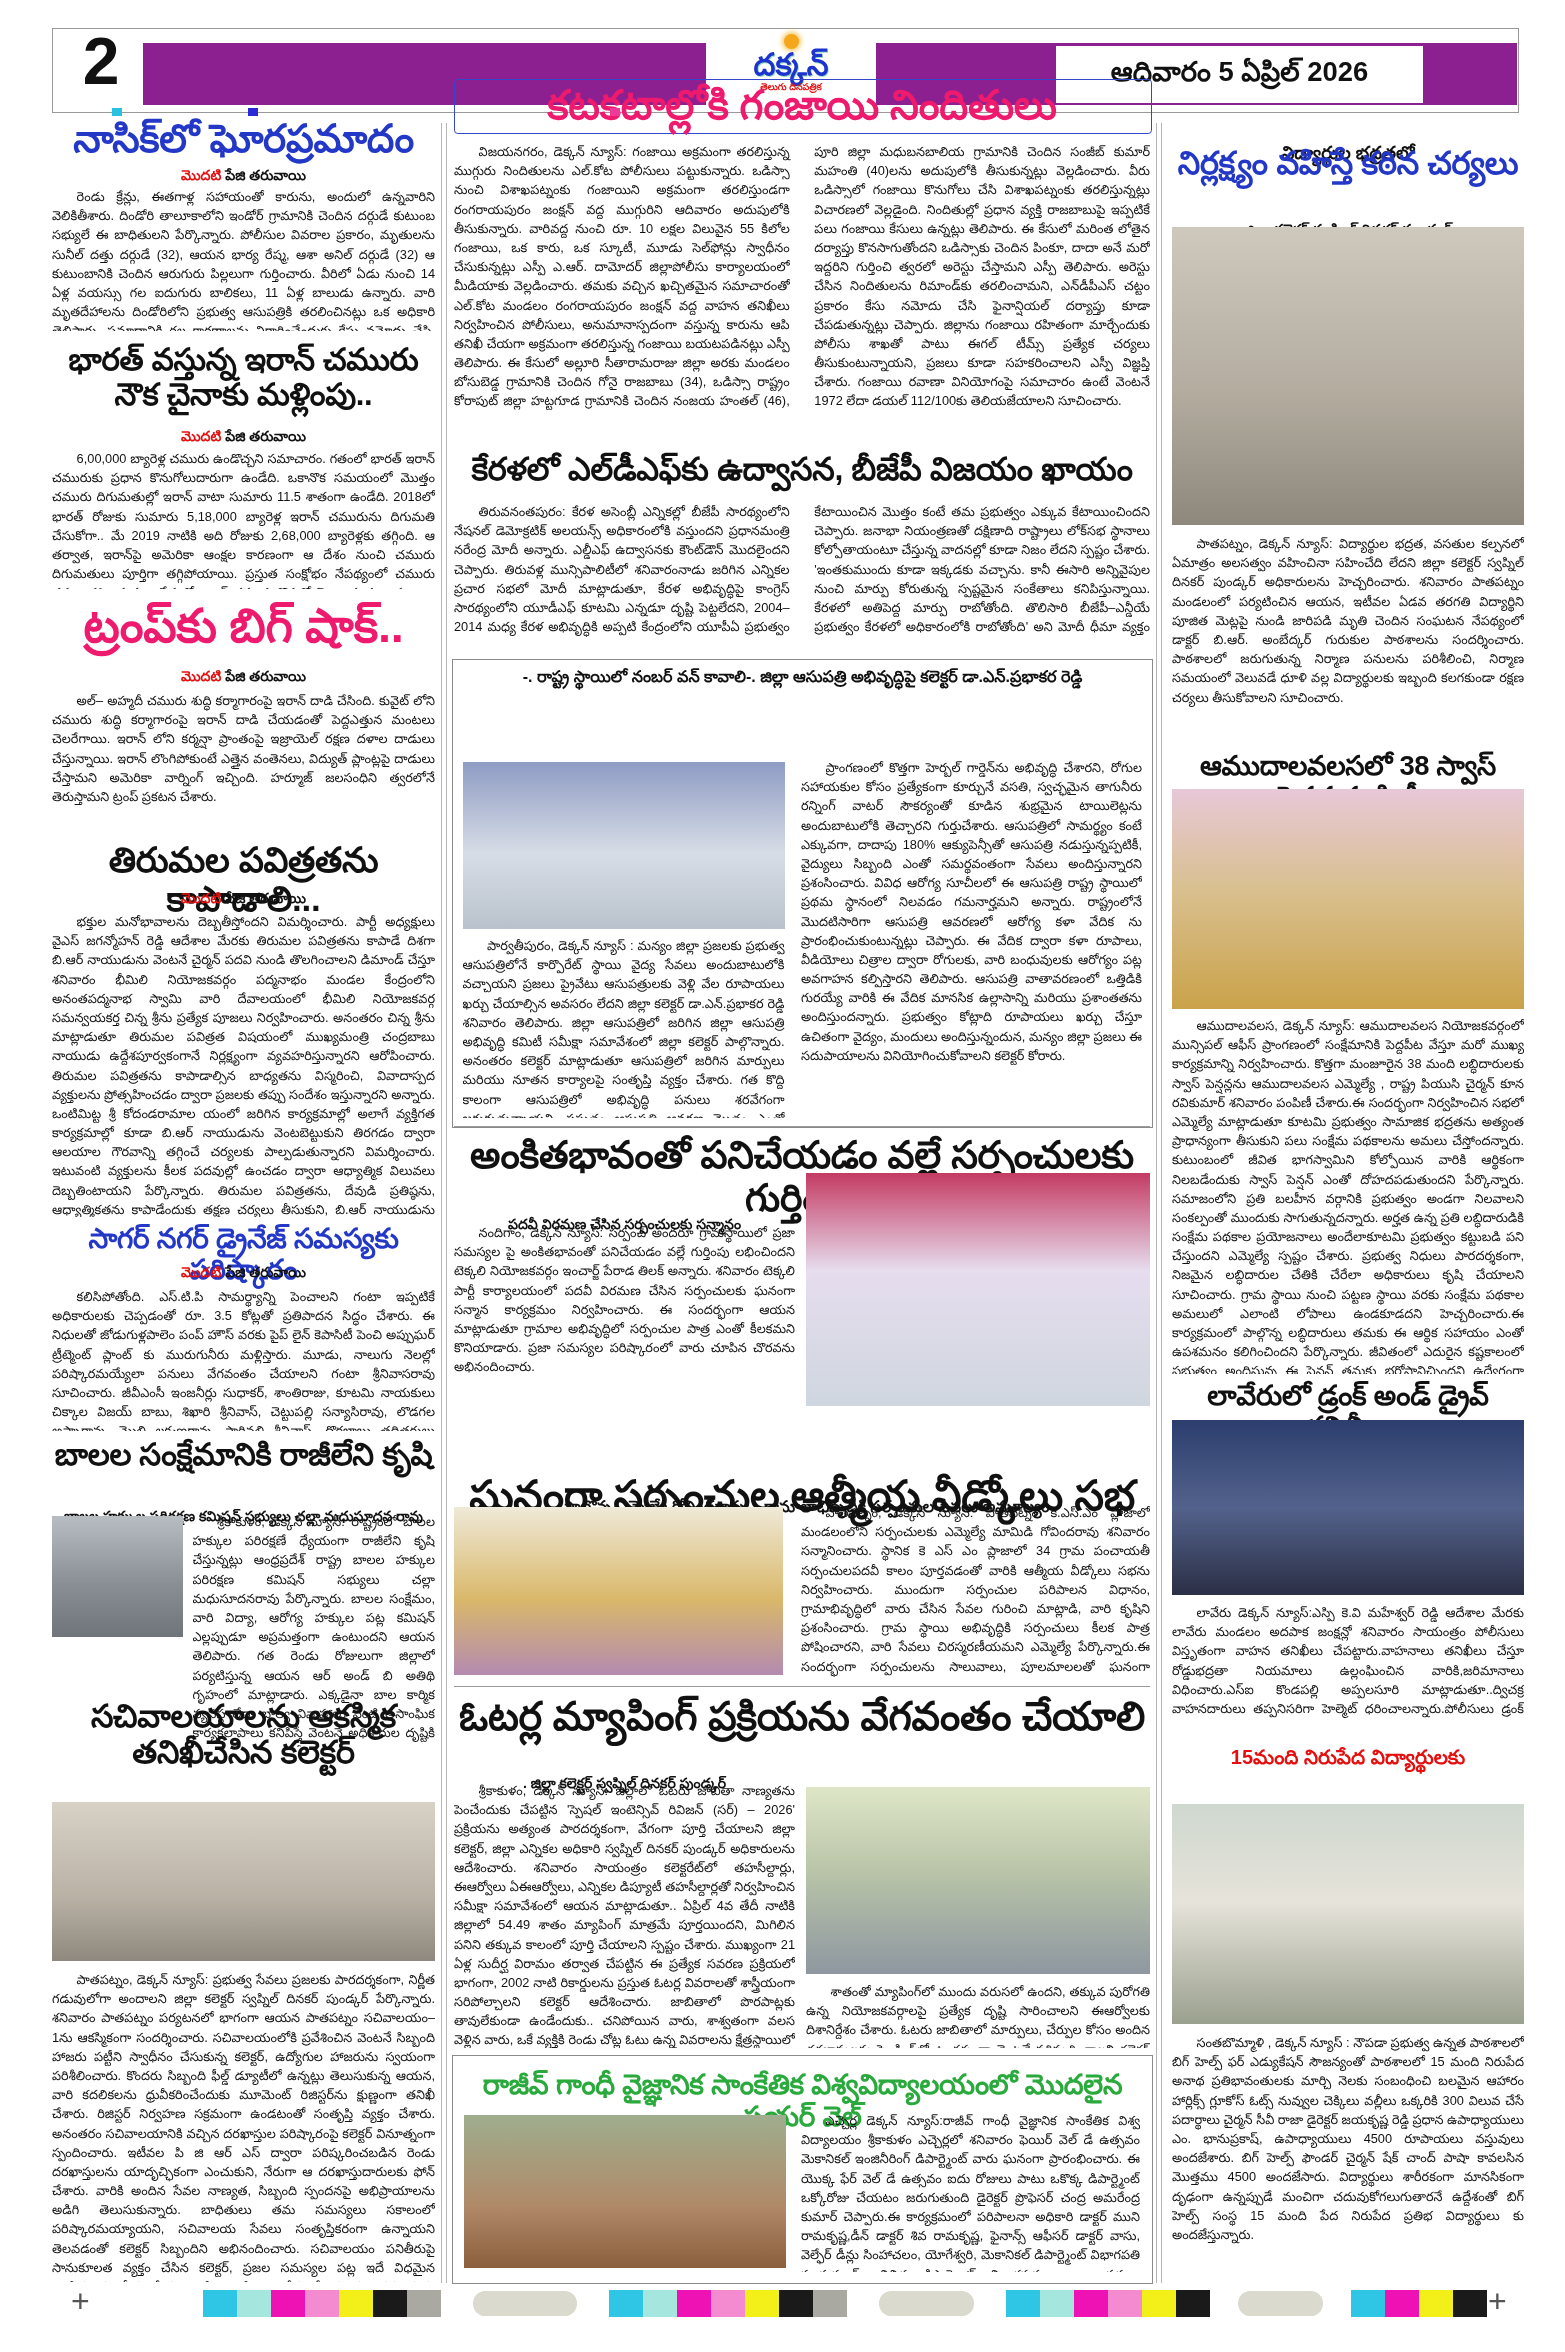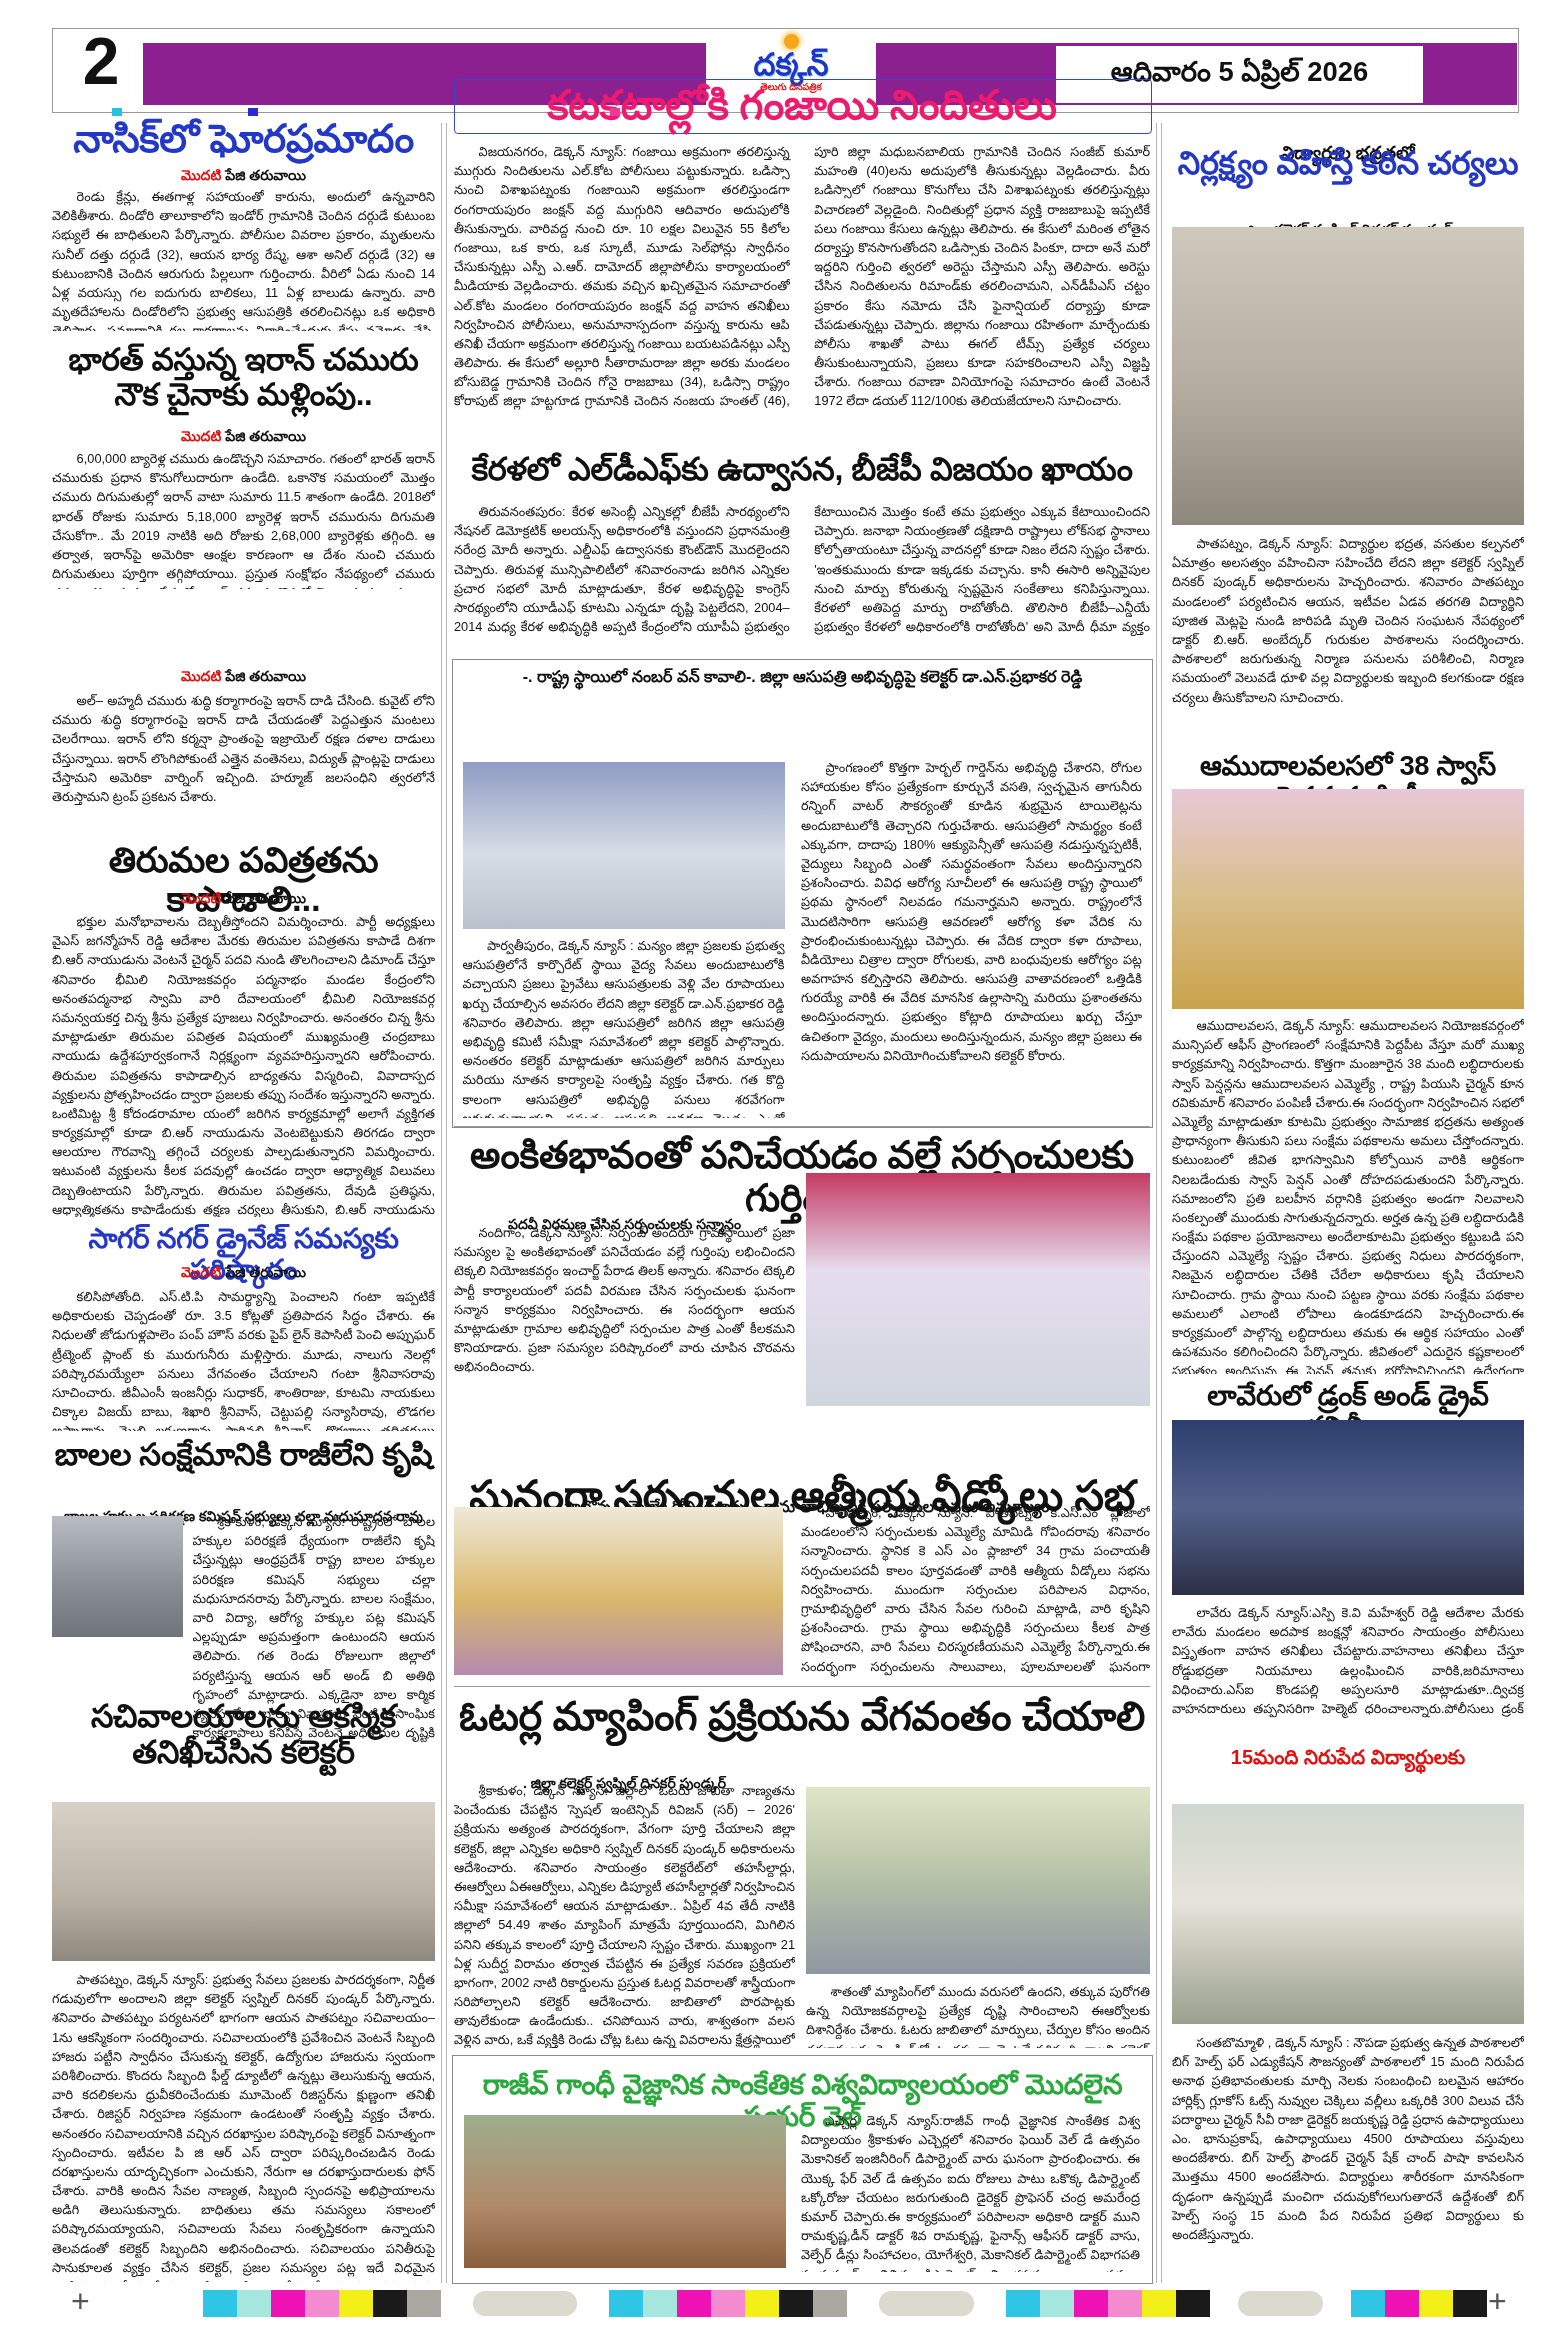--- a/index.html
+++ b/index.html
@@ -48,20 +48,21 @@
     <span class="red">మొదటి</span><span> పేజి తరువాయి</span>
   </div>
   <div class="abs body" style="left:52px;top:187px;width:383px;height:144px;">రెండు క్రేన్లు, ఈతగాళ్ల సహాయంతో కారును, అందులో ఉన్నవారిని వెలికితీశారు. దిండోరి తాలూకాలోని ఇండోర్ గ్రామానికి చెందిన దర్గుడే కుటుంబ సభ్యులే ఈ బాధితులని పేర్కొన్నారు. పోలీసుల వివరాల ప్రకారం, మృతులను సునీల్ దత్తు దర్గుడే (32), ఆయన భార్య రేష్మ, ఆశా అనిల్ దర్గుడే (32) ఆ కుటుంబానికి చెందిన ఆరుగురు పిల్లలుగా గుర్తించారు. వీరిలో ఏడు నుంచి 14 ఏళ్ల వయస్సు గల ఐదుగురు బాలికలు, 11 ఏళ్ల బాలుడు ఉన్నారు. వారి మృతదేహాలను దిండోరిలోని ప్రభుత్వ ఆసుపత్రికి తరలించినట్లు ఒక అధికారి తెలిపారు. ప్రమాదానికి గల కారణాలను నిర్ధారించేందుకు కేసు నమోదు చేసి, దర్యాప్తు కొనసాగిస్తున్నట్లు పోలీసులు తెలిపారు.</div>
 
   <div class="abs hl" style="left:52px;top:343px;width:383px;font-size:31px;">భారత్ వస్తున్న ఇరాన్ చమురు నౌక చైనాకు మళ్లింపు..</div>
   <div class="abs cont" style="left:52px;top:428px;width:383px;">
     <span class="red">మొదటి</span><span> పేజి తరువాయి</span>
   </div>
   <div class="abs body" style="left:52px;top:449px;width:383px;height:140px;">6,00,000 బ్యారెళ్ల చమురు ఉండొచ్చని సమాచారం. గతంలో భారత్ ఇరాన్ చమురుకు ప్రధాన కొనుగోలుదారుగా ఉండేది. ఒకానొక సమయంలో మొత్తం చమురు దిగుమతుల్లో ఇరాన్ వాటా సుమారు 11.5 శాతంగా ఉండేది. 2018లో భారత్ రోజుకు సుమారు 5,18,000 బ్యారెళ్ల ఇరాన్ చమురును దిగుమతి చేసుకోగా.. మే 2019 నాటికి అది రోజుకు 2,68,000 బ్యారెళ్లకు తగ్గింది. ఆ తర్వాత, ఇరాన్‌పై అమెరికా ఆంక్షల కారణంగా ఆ దేశం నుంచి చమురు దిగుమతులు పూర్తిగా తగ్గిపోయాయి. ప్రస్తుత సంక్షోభం నేపథ్యంలో చమురు ధరలు తగ్గిద్దామన్న ఉద్దేశంతో ఇరాన్ చమురు కొనుగోళ్లపై ఆంక్షలను అగ్రరాజ్యం తాత్కాలికంగా (30 రోజుల పాటు) ఎత్తివేసింది. దీంతో 2019 తర్వాత మొదటిసారి ఇరాన్ నౌక భారత్ వైపు బయల్దేరినట్లు తొలుత ట్రాకింగ్ డేటా ప్రకారం వెల్లడైంది. ఈ నేపథ్యంలో అది చైనా వైపు మళ్లడం చర్చనీయాంశమైంది.</div>
 
+  <div class="abs hl pink" style="left:52px;top:600px;width:383px;font-size:47px;">ట్రంప్‌కు బిగ్ షాక్..</div>
   <div class="abs cont" style="left:52px;top:668px;width:383px;">
     <span class="red">మొదటి</span><span> పేజి తరువాయి</span>
   </div>
   <div class="abs body" style="left:52px;top:691px;width:383px;height:132px;">అల్– అహ్మదీ చమురు శుద్ధి కర్మాగారంపై ఇరాన్ దాడి చేసింది. కువైట్ లోని చమురు శుద్ధి కర్మాగారంపై ఇరాన్ దాడి చేయడంతో పెద్దఎత్తున మంటలు చెలరేగాయి. ఇరాన్ లోని కర్మన్షా ప్రాంతంపై ఇజ్రాయెల్ రక్షణ దళాల దాడులు చేస్తున్నాయి. ఇరాన్ లొంగిపోకుంటే ఎత్తైన వంతెనలు, విద్యుత్ ప్లాంట్లపై దాడులు చేస్తామని అమెరికా వార్నింగ్ ఇచ్చింది. హర్మూజ్ జలసంధిని త్వరలోనే తెరుస్తామని ట్రంప్ ప్రకటన చేశారు.</div>
 
   <div class="abs hl" style="left:52px;top:840px;width:383px;font-size:35px;">తిరుమల పవిత్రతను కాపాడాలి...</div>
   <div class="abs cont" style="left:52px;top:890px;width:383px;">
     <span class="red">మొదటి</span><span> పేజి తరువాయి</span>
   </div>
   <div class="abs body" style="left:52px;top:912px;width:383px;height:305px;">భక్తుల మనోభావాలను దెబ్బతీస్తోందని విమర్శించారు. పార్టీ అధ్యక్షులు వైఎస్ జగన్మోహన్ రెడ్డి ఆదేశాల మేరకు తిరుమల పవిత్రతను కాపాడే దిశగా బి.ఆర్ నాయుడును వెంటనే చైర్మన్ పదవి నుండి తొలగించాలని డిమాండ్ చేస్తూ శనివారం భీమిలి నియోజకవర్గం పద్మనాభం మండల కేంద్రంలోని అనంతపద్మనాభ స్వామి వారి దేవాలయంలో భీమిలి నియోజకవర్గ సమన్వయకర్త చిన్న శ్రీను ప్రత్యేక పూజలు నిర్వహించారు. అనంతరం చిన్న శ్రీను మాట్లాడుతూ తిరుమల పవిత్రత విషయంలో ముఖ్యమంత్రి చంద్రబాబు నాయుడు ఉద్దేశపూర్వకంగానే నిర్లక్ష్యంగా వ్యవహరిస్తున్నారని ఆరోపించారు. తిరుమల పవిత్రతను కాపాడాల్సిన బాధ్యతను విస్మరించి, వివాదాస్పద వ్యక్తులను ప్రోత్సహించడం ద్వారా ప్రజలకు తప్పు సందేశం ఇస్తున్నారని అన్నారు. ఒంటిమిట్ట శ్రీ కోదండరామాల యంలో జరిగిన కార్యక్రమాల్లో అలాగే వ్యక్తిగత కార్యక్రమాల్లో కూడా బి.ఆర్ నాయుడును వెంటబెట్టుకుని తిరగడం ద్వారా ఆలయాల గౌరవాన్ని తగ్గించే చర్యలకు పాల్పడుతున్నారని విమర్శించారు. ఇటువంటి వ్యక్తులను కీలక పదవుల్లో ఉంచడం ద్వారా ఆధ్యాత్మిక విలువలు దెబ్బతింటాయని పేర్కొన్నారు. తిరుమల పవిత్రతను, దేవుడి ప్రతిష్ఠను, ఆధ్యాత్మికతను కాపాడేందుకు తక్షణ చర్యలు తీసుకుని, బి.ఆర్ నాయుడును పదవి నుండి తొలగించాలని ప్రభుత్వం వెంటనే నిర్ణయం తీసుకోవాలని డిమాండ్ చేశారు. ఈ కార్యక్రమంలో భీమిలి నియోజకవర్గానికి చెందిన పార్టీ నాయకులు, ప్రజా ప్రతినిధులు, మహిళా నాయకులు, సోషల్ మీడియా కార్యకర్తలు, పార్టీ శ్రేణులు మరియు భక్తులు పెద్ద సంఖ్యలో పాల్గొన్నారు.</div>

